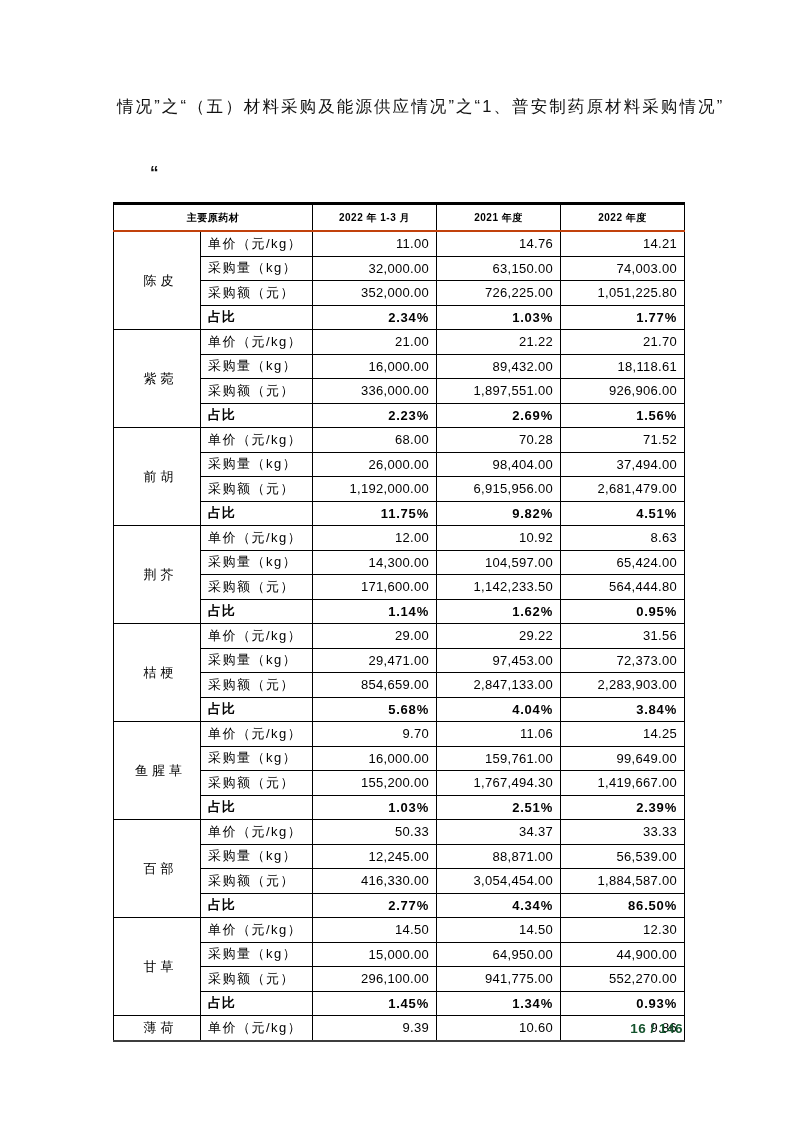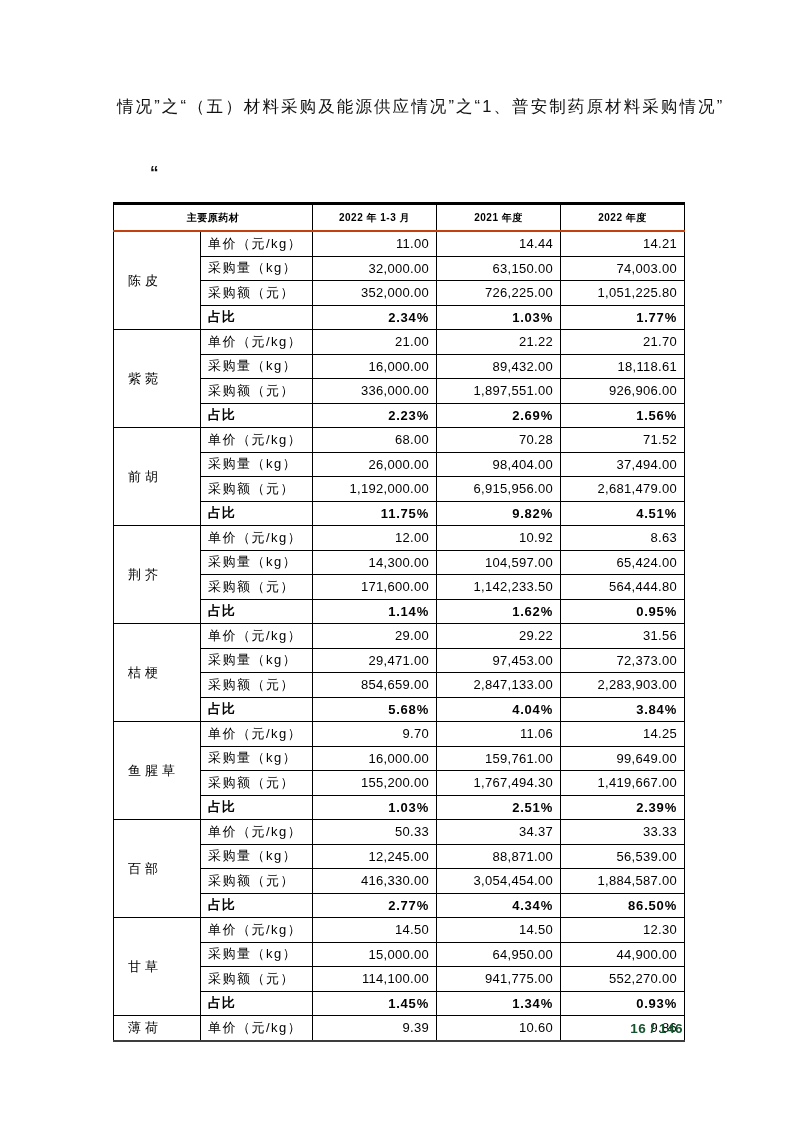--- a/index.html
+++ b/index.html
@@ -64,21 +64,21 @@
   }
   table.mat thead th:first-child { border-left: none; }
   table.mat td {
     height: 23.5px;
     border: 1px solid #000000;
     padding: 0 7px;
     white-space: nowrap;
     overflow: hidden;
   }
   table.mat td.gname {
-    text-align: left;
+    text-align: center;
     padding-left: 14px;
     letter-spacing: 4px;
     border-left: none;
     vertical-align: middle;
   }
   table.mat td.lbl {
     text-align: left;
     letter-spacing: 1.5px;
   }
   table.mat td.num {
@@ -125,21 +125,21 @@
         <th>2022 年 1-3 月</th>
         <th>2021 年度</th>
         <th>2022 年度</th>
       </tr>
     </thead>
     <tbody>
         <tr>
           <td class="gname" rowspan="4">陈皮</td>
           <td class="lbl">单价（元/kg）</td>
           <td class="num">11.00</td>
-          <td class="num">14.44</td>
+          <td class="num">14.76</td>
           <td class="num">14.21</td>
         </tr>
         <tr>
           <td class="lbl">采购量（kg）</td>
           <td class="num">32,000.00</td>
           <td class="num">63,150.00</td>
           <td class="num">74,003.00</td>
         </tr>
         <tr>
           <td class="lbl">采购额（元）</td>
@@ -311,21 +311,21 @@
           <td class="num">12.30</td>
         </tr>
         <tr>
           <td class="lbl">采购量（kg）</td>
           <td class="num">15,000.00</td>
           <td class="num">64,950.00</td>
           <td class="num">44,900.00</td>
         </tr>
         <tr>
           <td class="lbl">采购额（元）</td>
-          <td class="num">114,100.00</td>
+          <td class="num">296,100.00</td>
           <td class="num">941,775.00</td>
           <td class="num">552,270.00</td>
         </tr>
         <tr class="share-row">
           <td class="lbl">占比</td>
           <td class="num">1.45%</td>
           <td class="num">1.34%</td>
           <td class="num">0.93%</td>
         </tr>
         <tr>

